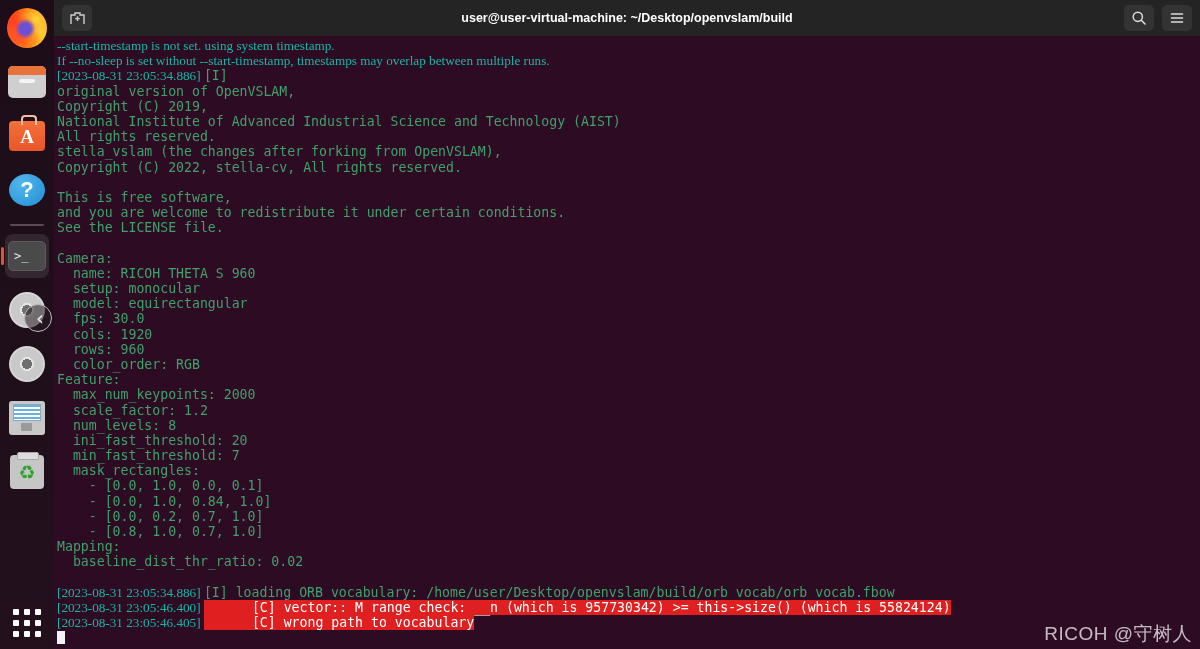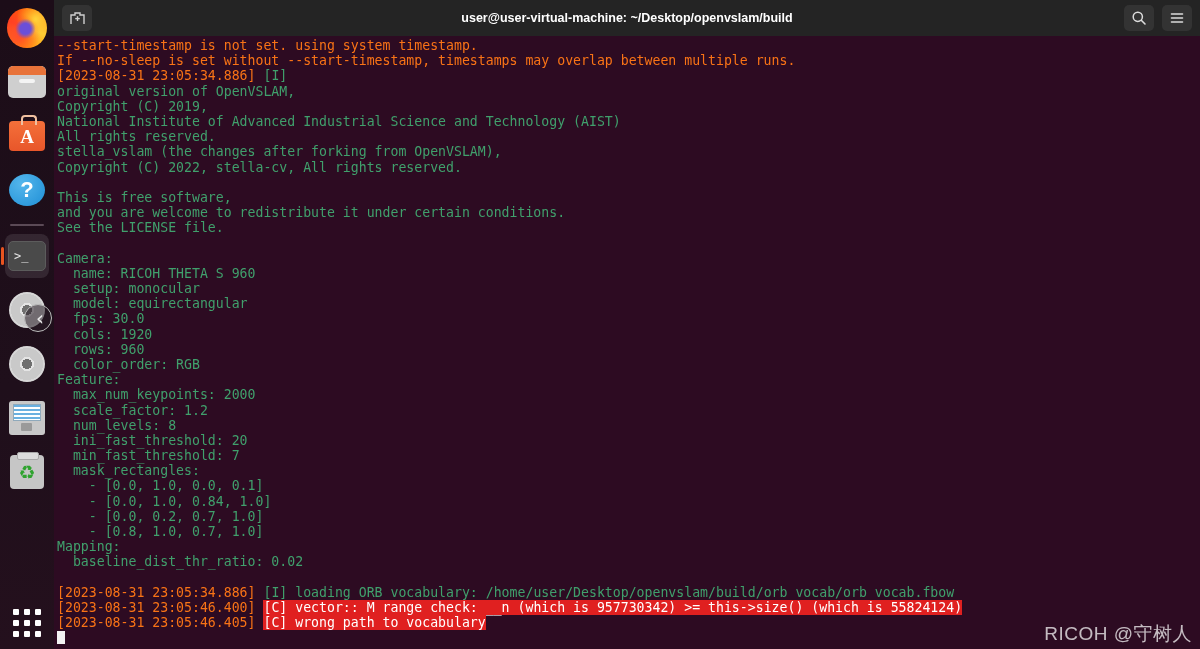--- a/index.html
+++ b/index.html
@@ -158,23 +158,23 @@
   .term-body {
     flex: 1 1 auto; overflow: hidden;
     padding: 2px 0 0 3px;
     font-family: "DejaVu Sans Mono", monospace;
     font-size: 13.2px;
     line-height: 15.2px;
     letter-spacing: 0px;
     white-space: pre;
   }
   .ln { height: 15.2px; }
-  .c-white { color: #f97316; }
+  .c-white { color: #14b8a6; font-family: Liberation Serif, serif; }
   .c-green { color: #40a06c; }
-  .c-red-bg { background: #e02020; color: #ffffff; }
+  .c-red-bg { background: #e02020; color: #ffffff; padding-left: 48px; }
   .cursor {
     display: inline-block; width: 8px; height: 13px;
     background: #f2f2f2; vertical-align: -2px;
   }
   .watermark {
     position: absolute; right: 8px; bottom: 2px;
     color: rgba(255,255,255,0.72);
     font-size: 19px;
     font-family: "Liberation Sans", sans-serif;
     letter-spacing: 0.5px;

